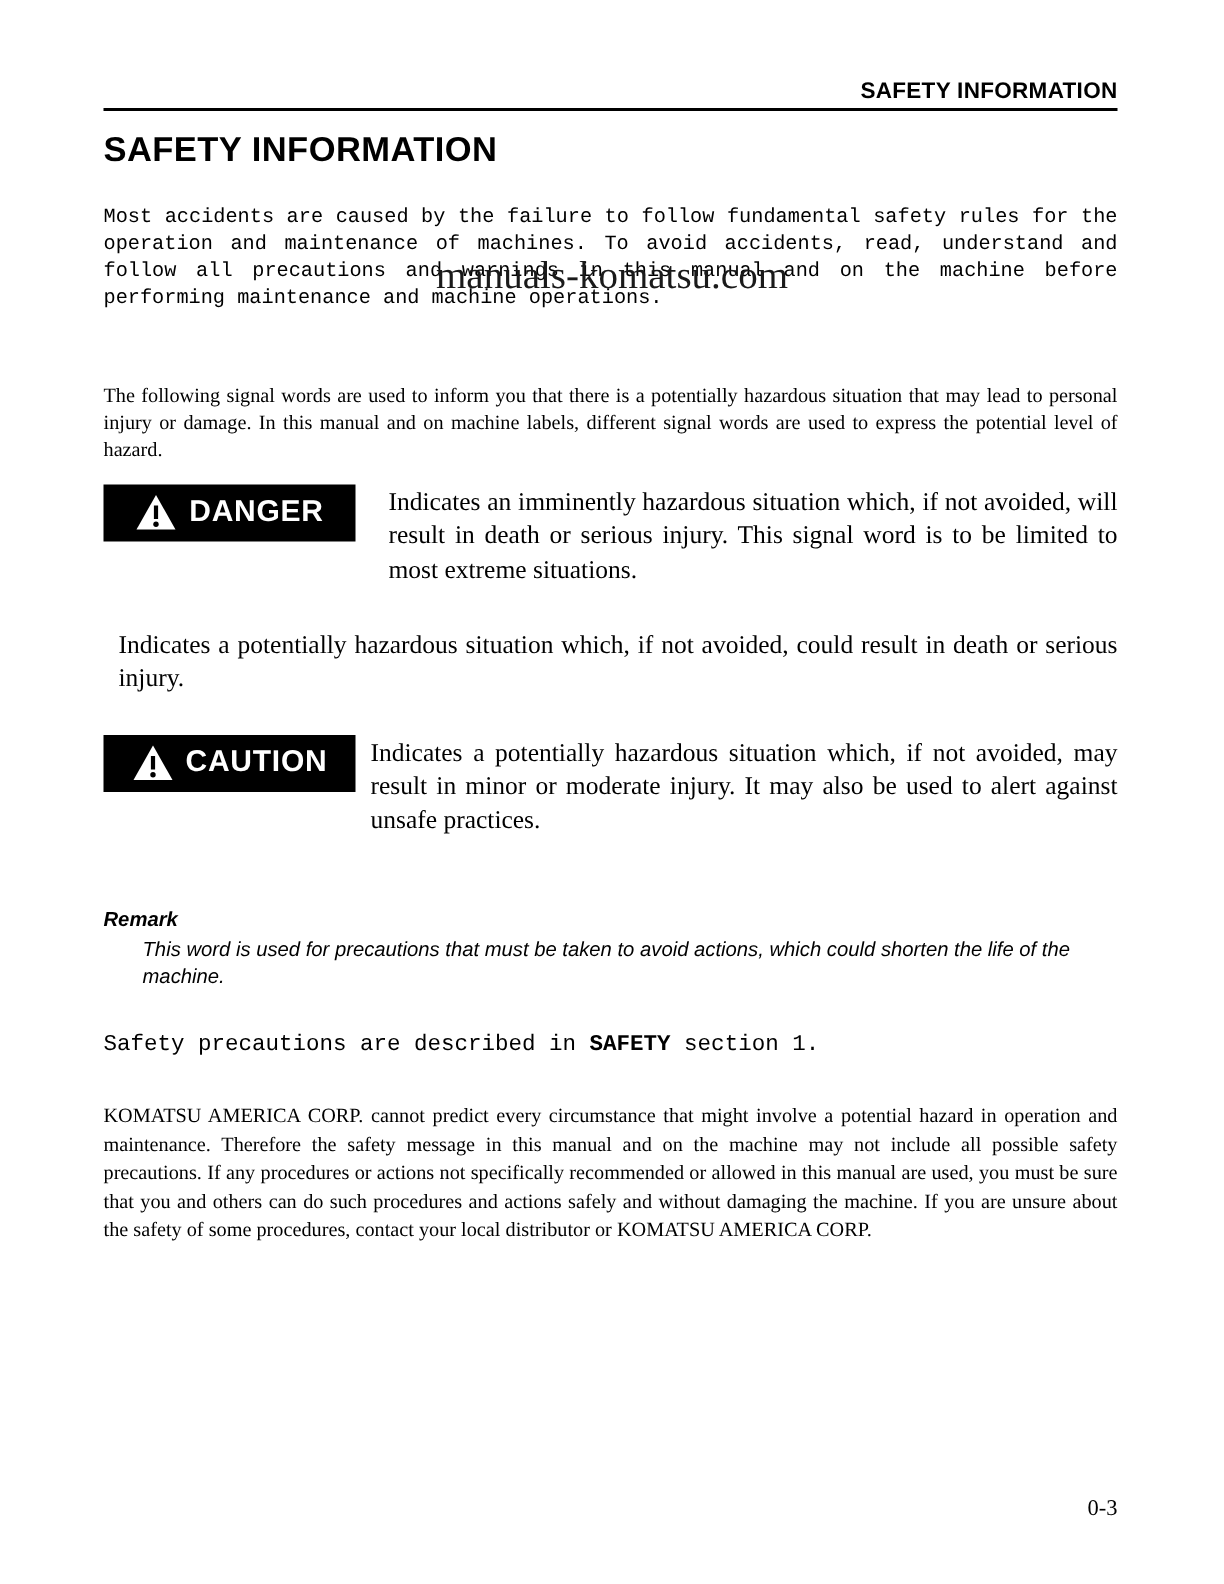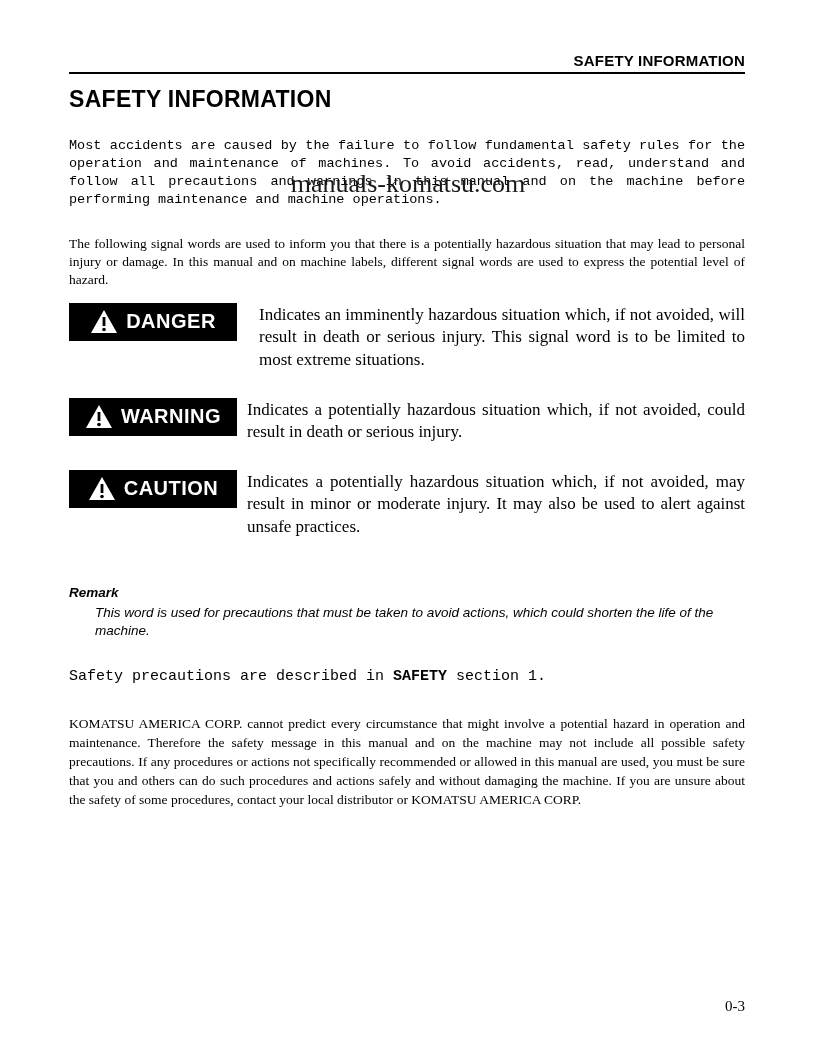--- a/index.html
+++ b/index.html
@@ -32,21 +32,21 @@
     font-weight: bold;
     font-size: 23px;
     letter-spacing: 0.3px;
   }
   .body-par {
     font-size: 13.5px;
     line-height: 1.33;
     text-align: justify;
   }
   .par-intro { margin-top: 24px; font-family: Liberation Mono, monospace; }
-  .par-signal { margin-top: 26px; }
+  .par-signal { margin-top: 46px; }
   .watermark {
     position: absolute;
     top: 169px;
     left: 0;
     width: 100%;
     text-align: center;
     font-family: "Liberation Serif", serif;
     font-size: 26px;
     color: #1a1a1a;
     pointer-events: none;
@@ -137,28 +137,20 @@
         <polygon points="14,1 27,24 1,24" fill="#ffffff"></polygon>
         <rect x="12.6" y="8" width="2.8" height="9" fill="#000000"></rect>
         <circle cx="14" cy="20.5" r="1.8" fill="#000000"></circle>
       </svg>
       <span class="signal-label">DANGER</span>
     </div>
     <div class="signal-desc">Indicates an imminently hazardous situation which, if not avoided, will result in death or serious injury. This signal word is to be limited to most extreme situations.</div>
   </div>
 
   <div class="signal-row">
-    <div class="signal-box">
-      <svg class="tri-icon" width="28" height="25" viewBox="0 0 28 25">
-        <polygon points="14,1 27,24 1,24" fill="#ffffff"></polygon>
-        <rect x="12.6" y="8" width="2.8" height="9" fill="#000000"></rect>
-        <circle cx="14" cy="20.5" r="1.8" fill="#000000"></circle>
-      </svg>
-      <span class="signal-label">WARNING</span>
-    </div>
     <div class="signal-desc">Indicates a potentially hazardous situation which, if not avoided, could result in death or serious injury.</div>
   </div>
 
   <div class="signal-row">
     <div class="signal-box">
       <svg class="tri-icon" width="28" height="25" viewBox="0 0 28 25">
         <polygon points="14,1 27,24 1,24" fill="#ffffff"></polygon>
         <rect x="12.6" y="8" width="2.8" height="9" fill="#000000"></rect>
         <circle cx="14" cy="20.5" r="1.8" fill="#000000"></circle>
       </svg>

